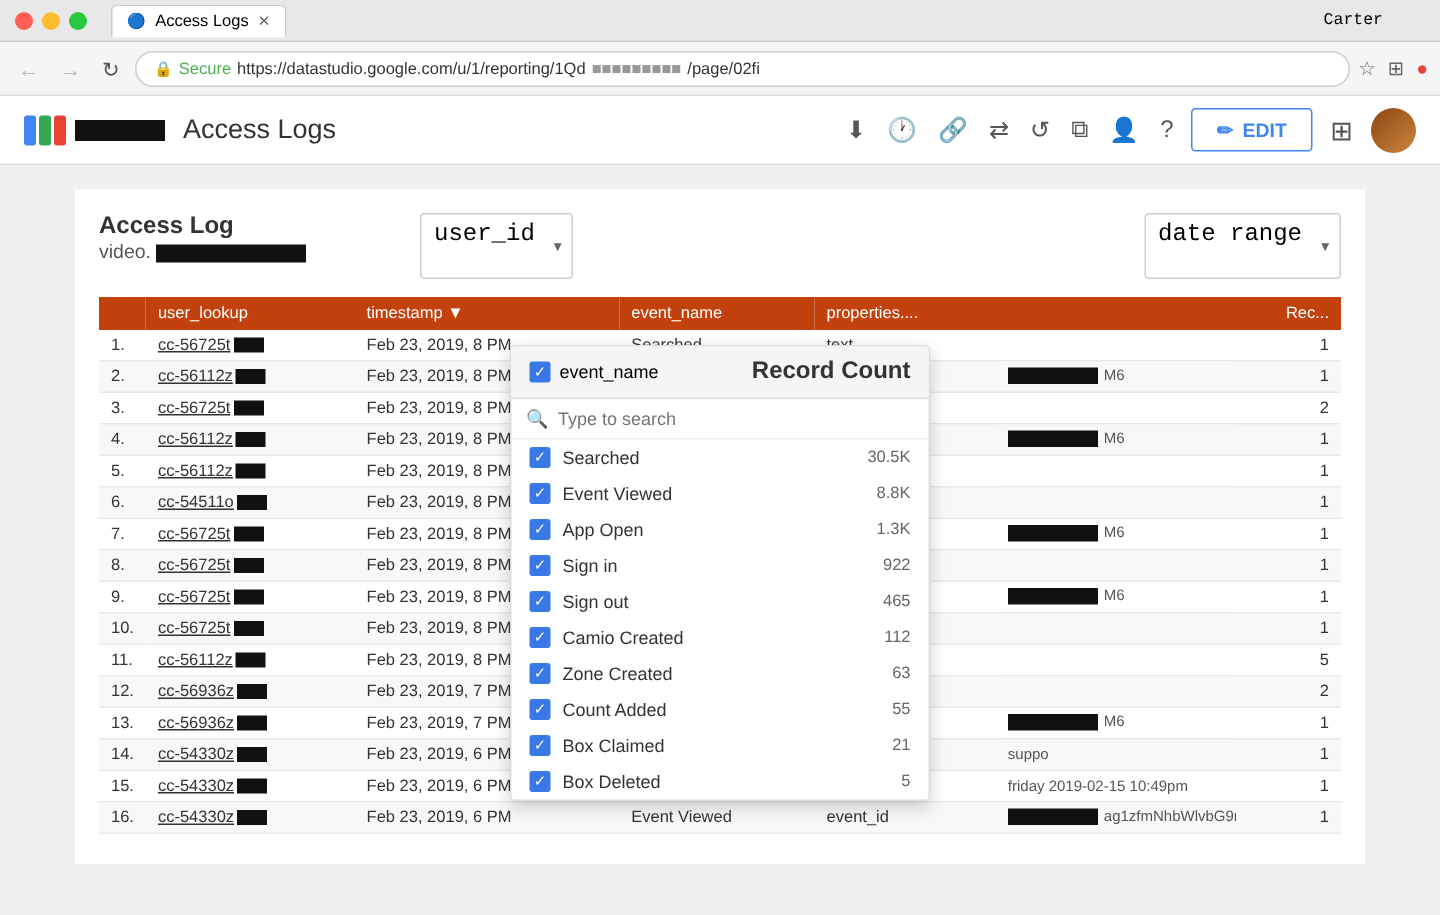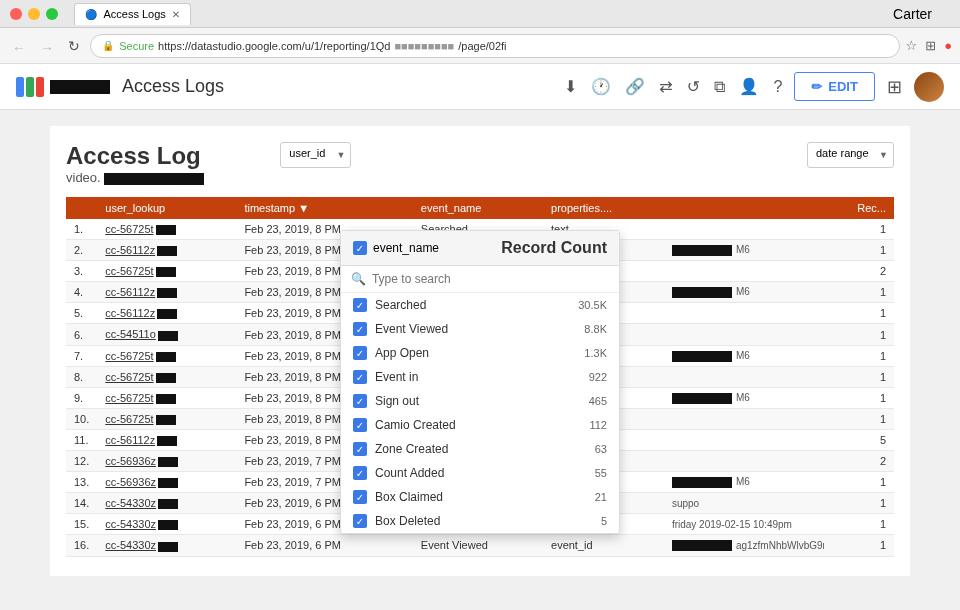--- a/index.html
+++ b/index.html
@@ -33,21 +33,21 @@
       padding: 2px 10px;
       border-radius: 4px 4px 0 0;
       font-size: 11px;
       display: flex;
       align-items: center;
       gap: 6px;
       height: 22px;
     }
     .tab.active { background: #fff; }
     .tab-close { font-size: 10px; cursor: pointer; color: #666; }
-    .user-name { position: absolute; right: 28px; font-size: 14px; }
+    .user-name { position: absolute; right: 38px; font-size: 11px; font-family: Liberation Mono, monospace; }
 
     
     .address-bar {
       background: #f5f5f5;
       height: 36px;
       display: flex;
       align-items: center;
       padding: 0 8px;
       border-bottom: 1px solid #ddd;
       gap: 6px;
@@ -124,31 +124,32 @@
       position: relative;
     }
 
     .report-header {
       display: flex;
       align-items: flex-start;
       gap: 16px;
       margin-bottom: 12px;
     }
     .report-title-block { }
-    .report-title { font-size: 24px; font-weight: bold; color: #333; }
+    .report-title { font-size: 16px; font-weight: bold; color: #333; }
     .report-subtitle { font-size: 13px; color: #555; }
     .filter-select {
       border: 1px solid #ccc;
       border-radius: 3px;
-      padding: 4px 24px 8px 8px;
-      font-size: 11px;
+      padding: 4px 24px 20px 8px;
+      font-size: 16px;
       background: #fff;
       cursor: pointer;
       appearance: none;
       position: relative;
+      font-family: Liberation Mono, monospace;
     }
     .filter-wrapper {
       position: relative;
       display: inline-block;
     }
     .filter-wrapper::after {
       content: '▼';
       position: absolute;
       right: 6px;
       top: 50%;
@@ -576,21 +577,21 @@
     <div class="checkbox-blue" style="">
       ✓
     </div>
     <span>App Open</span>
     <span class="item-count">1.3K</span>
   </div>
         <div class="dropdown-item">
     <div class="checkbox-blue" style="">
       ✓
     </div>
-    <span>Event in</span>
+    <span>Sign in</span>
     <span class="item-count">922</span>
   </div>
         <div class="dropdown-item">
     <div class="checkbox-blue" style="">
       ✓
     </div>
     <span>Sign out</span>
     <span class="item-count">465</span>
   </div>
         <div class="dropdown-item">

